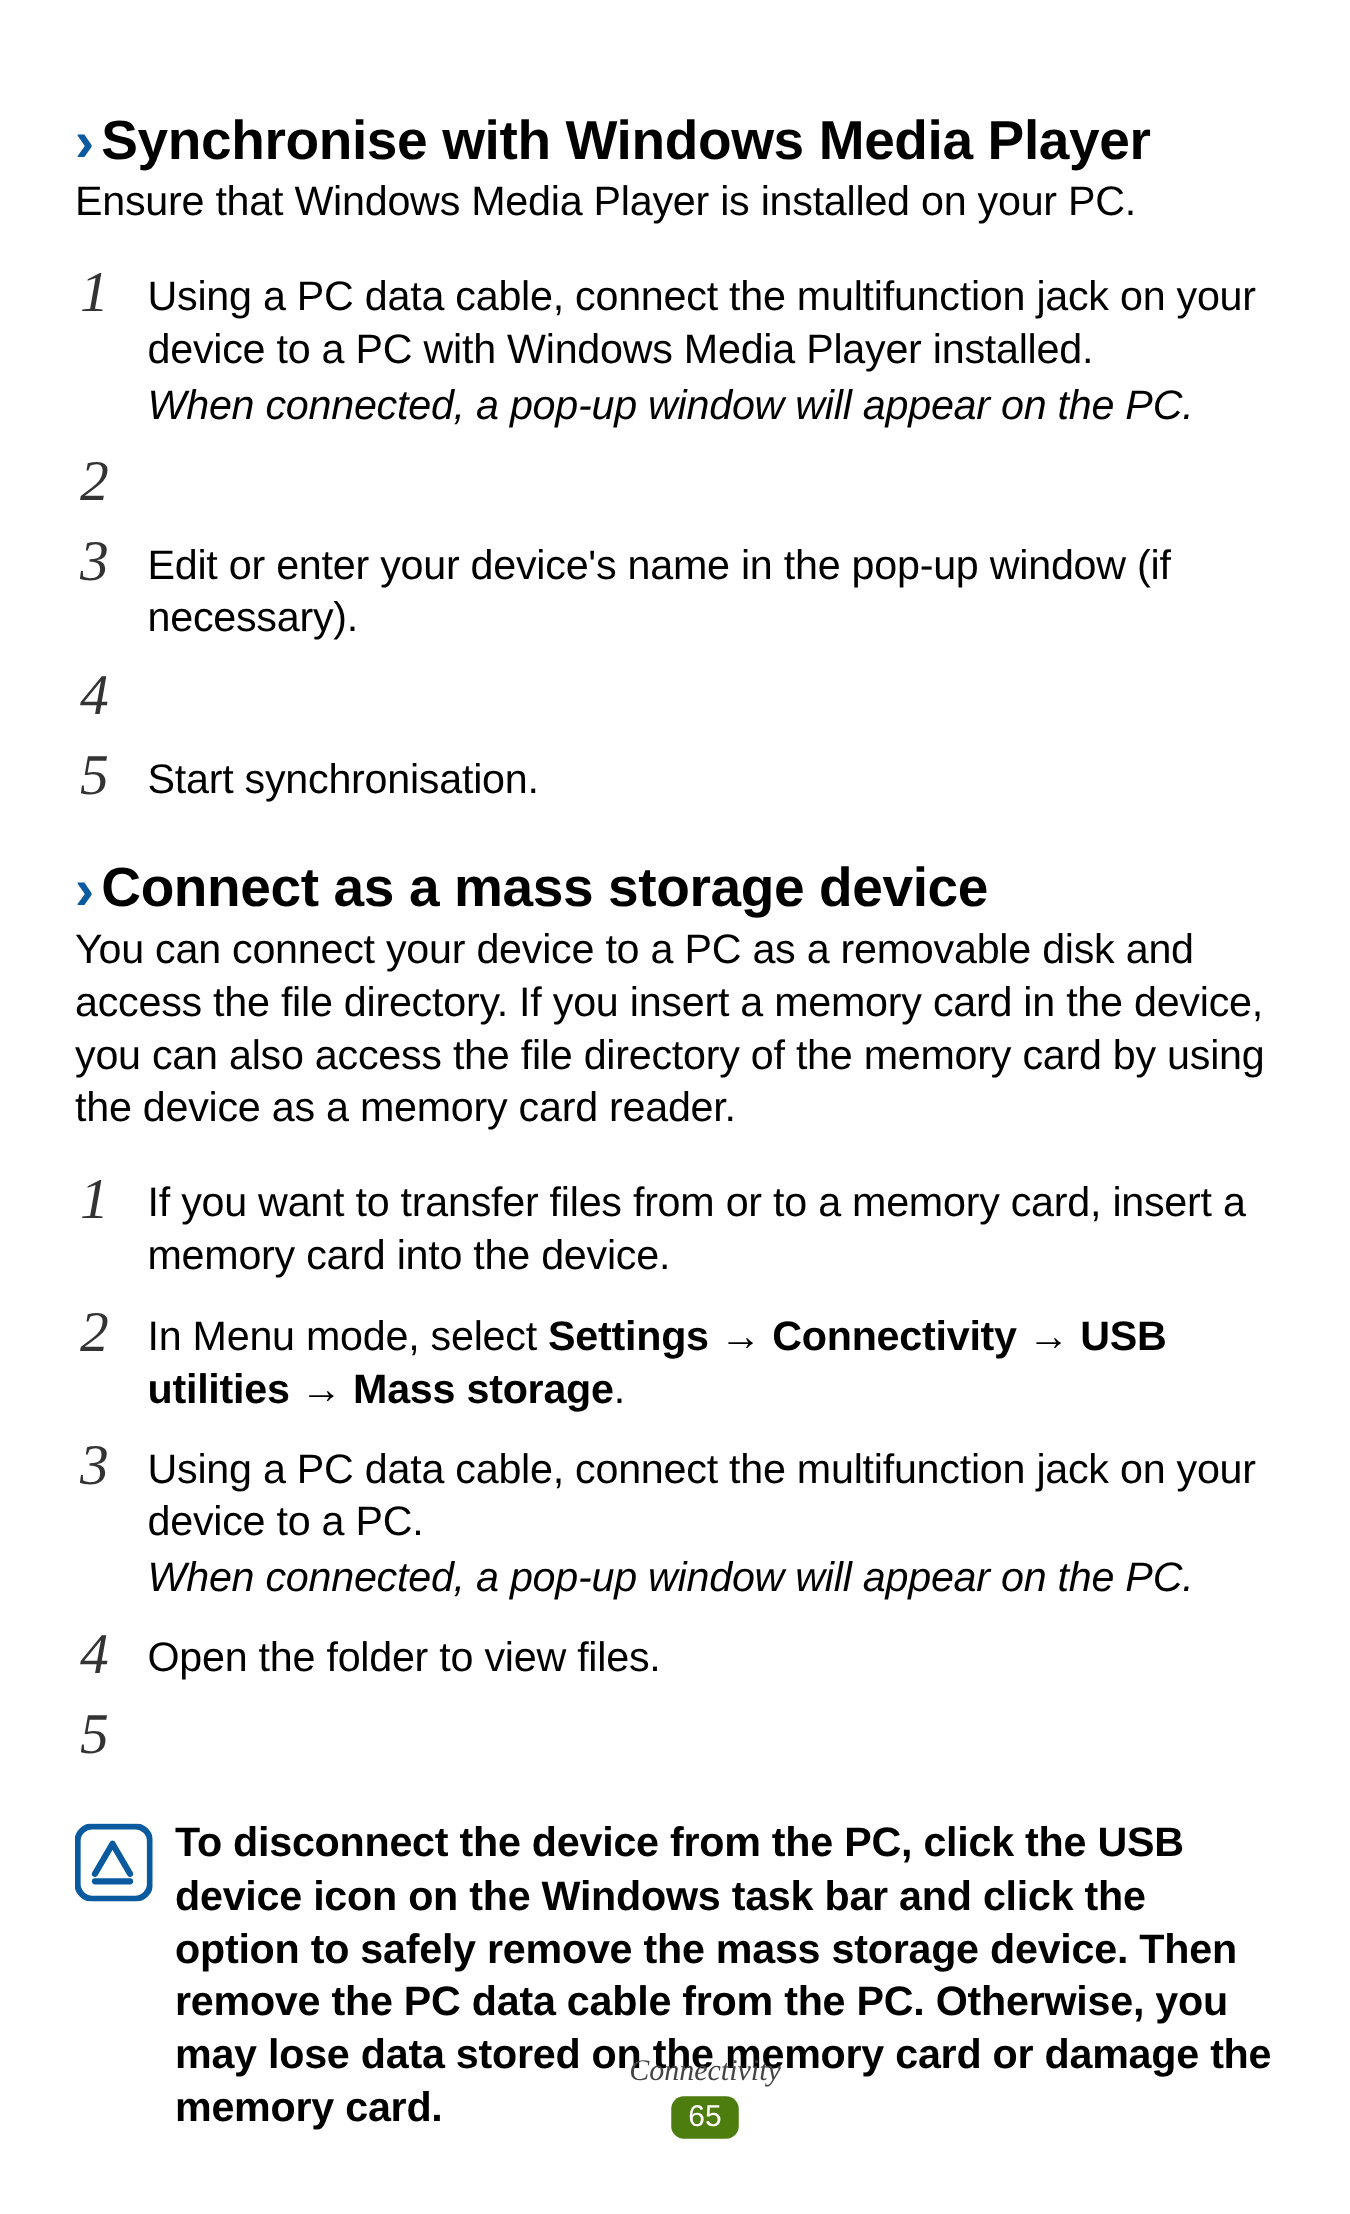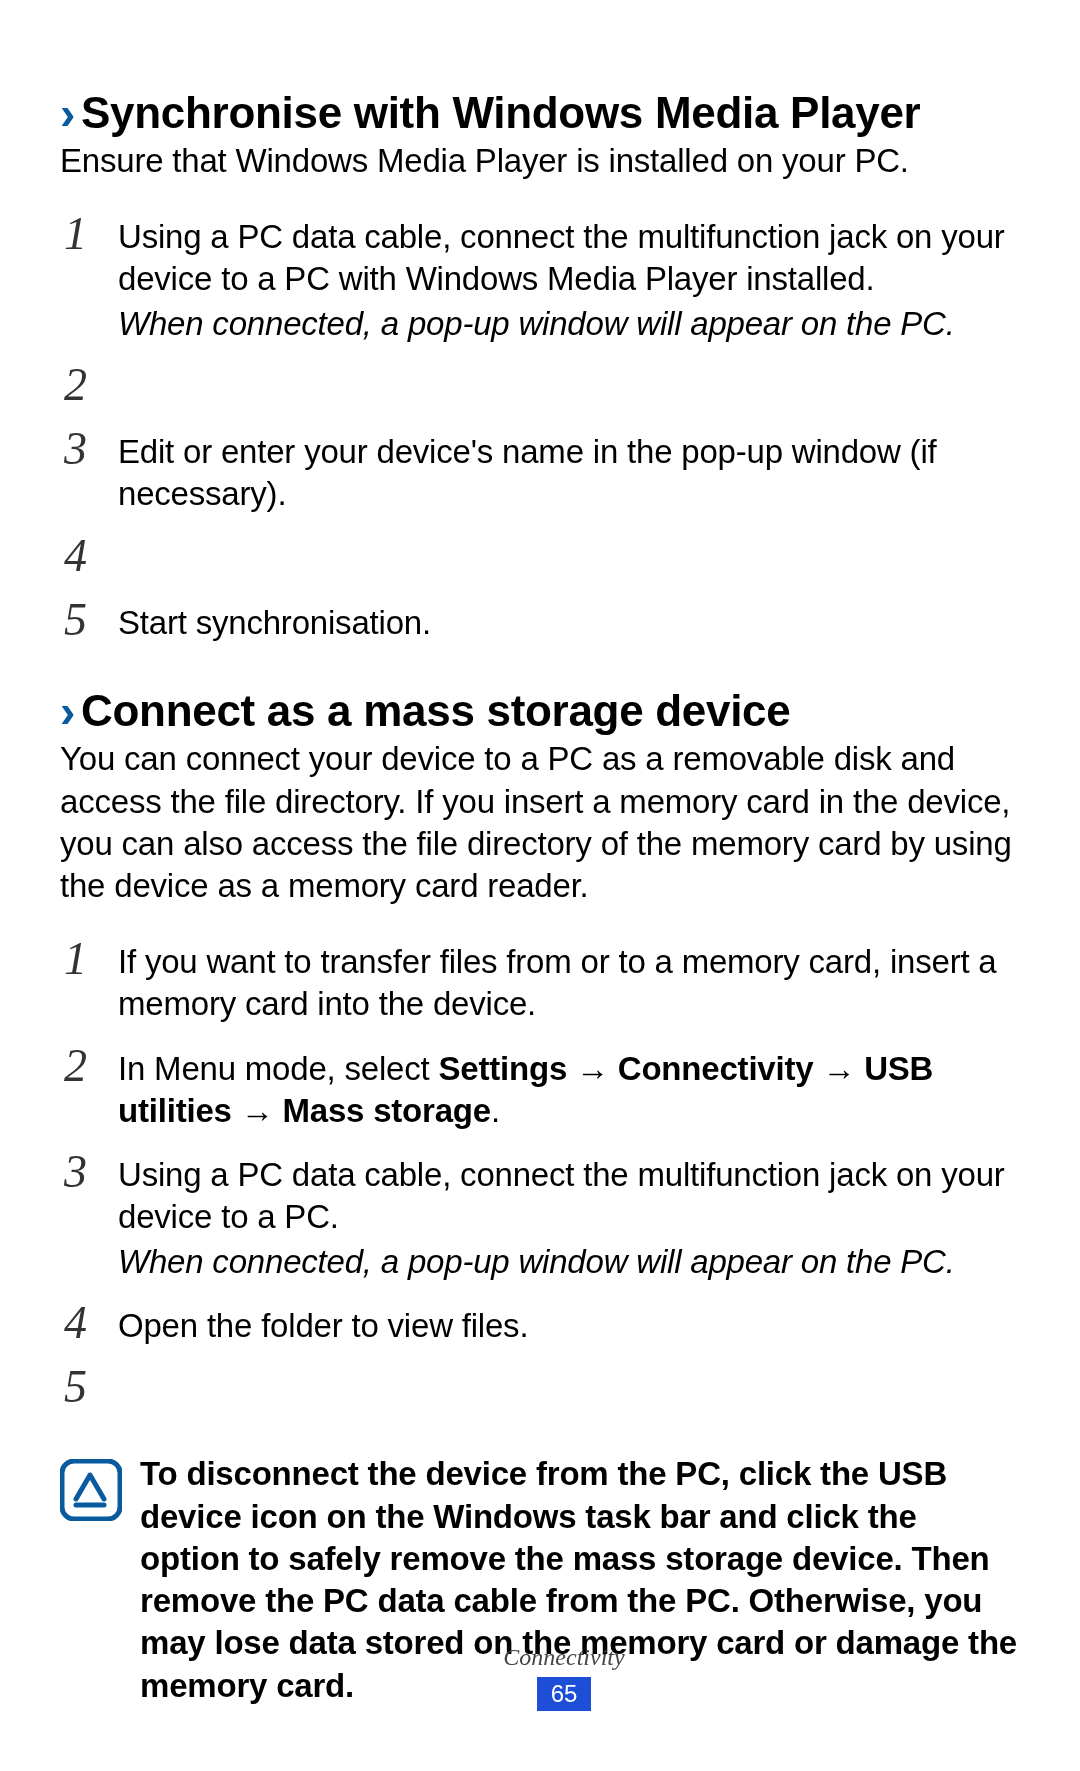--- a/index.html
+++ b/index.html
@@ -12,21 +12,21 @@
   .step { display: flex; align-items: flex-start; margin-bottom: 16px; }
   .step .num { font-family: Georgia, "Times New Roman", serif; font-style: italic; font-size: 46px; width: 58px; flex-shrink: 0; text-align: left; line-height: 1.05; color: #333; padding-left: 4px; }
   .step .body { font-size: 33px; line-height: 1.28; padding-top: 6px; letter-spacing: -0.2px; }
   .step .body .extra { margin-top: 2px; display: block; font-style: italic; }
   .bold { font-weight: 700; }
   .note { display: flex; align-items: flex-start; margin-top: 8px; font-weight: bold; }
   .note-icon { width: 62px; height: 62px; flex-shrink: 0; margin-right: 18px; margin-top: 6px; }
   .note-body { font-size: 33px; line-height: 1.28; letter-spacing: -0.2px; }
   .footer { position: absolute; bottom: 60px; left: 0; width: 100%; text-align: center; padding-left: 48px; }
   .footer .section { font-style: italic; font-family: Georgia, "Times New Roman", serif; font-size: 24px; color: #444; margin-bottom: 6px; }
-  .pagenum { display: inline-block; background: #1d4ed8; color: #fff; font-size: 24px; padding: 3px 14px 3px 14px; border-radius: 0; font-weight: 500; }
+  .pagenum { display: inline-block; background: #4d7c0f; color: #fff; font-size: 24px; padding: 3px 14px 3px 14px; border-radius: 10px; font-weight: 500; }
 </style>
 </head>
 <body>
 
 <div class="page">
 
   <div class="section-heading">
     <span class="chevron">›</span>
     <span>Synchronise with Windows Media Player</span>
   </div>

